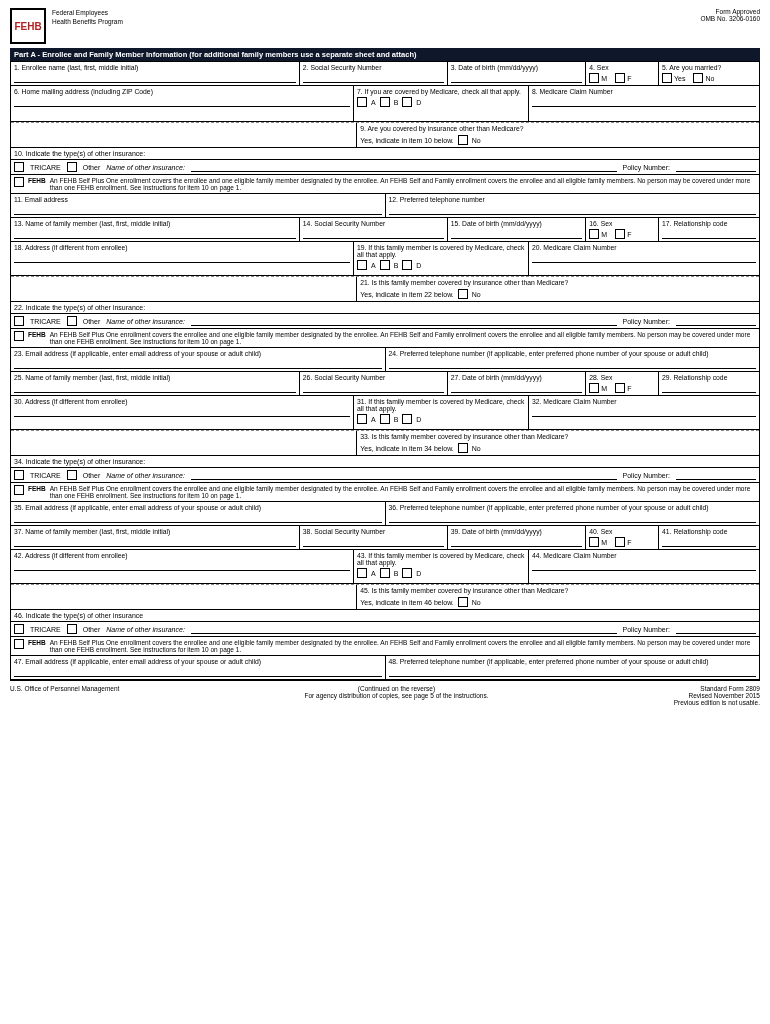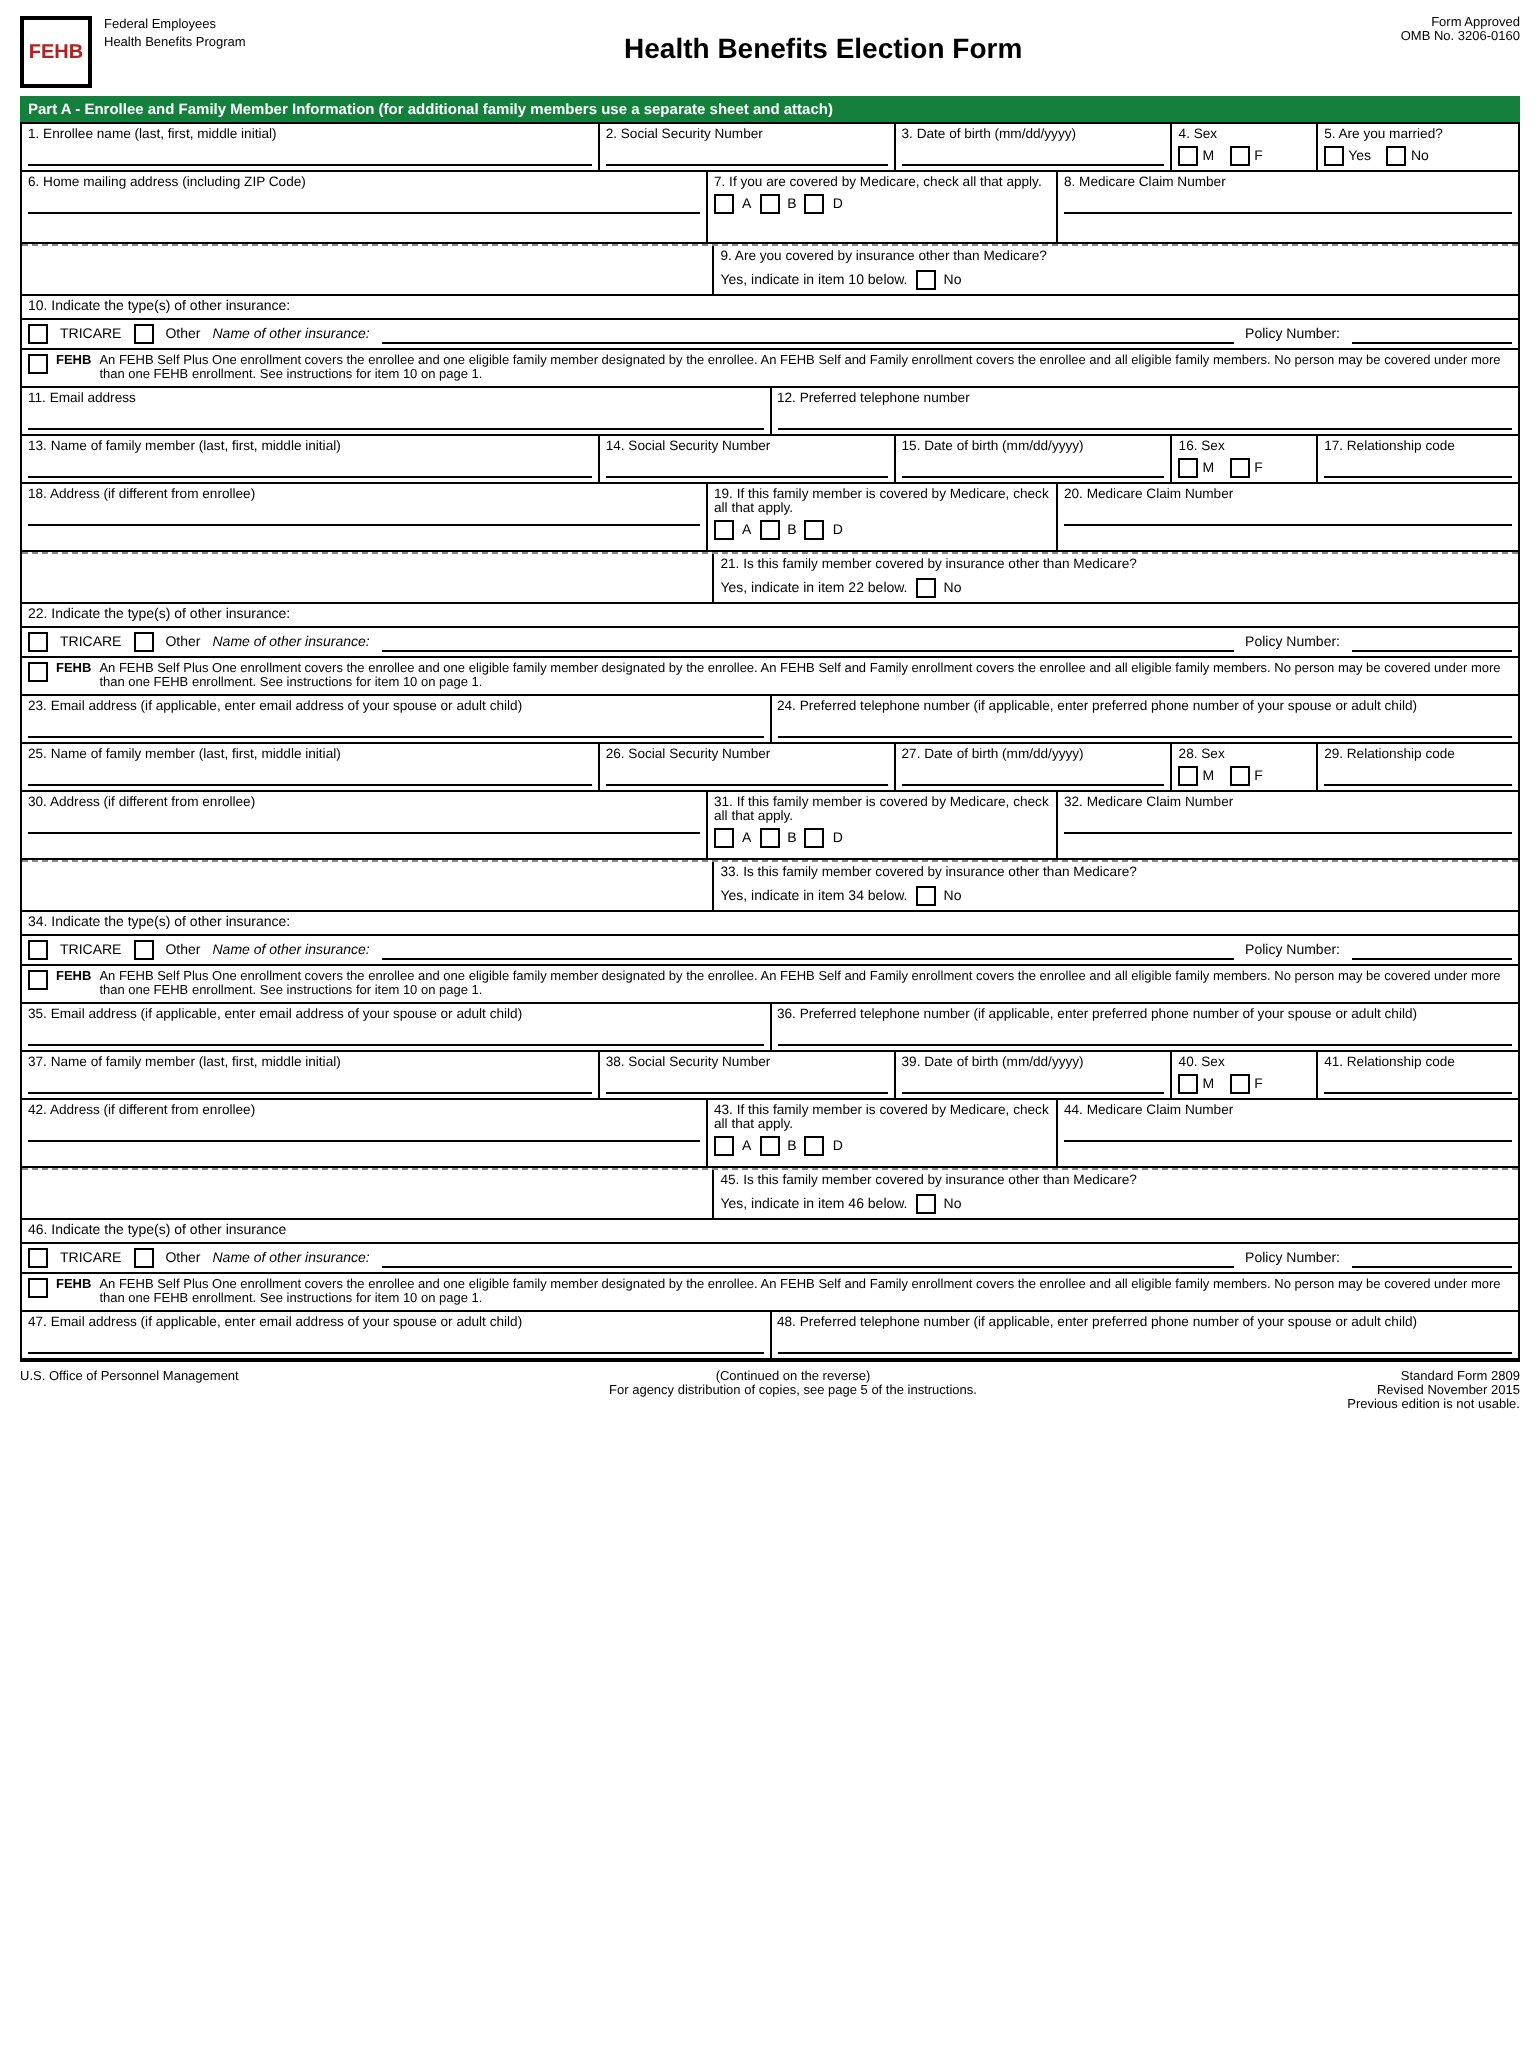--- a/index.html
+++ b/index.html
@@ -51,21 +51,21 @@
       font-size: 14px;
       font-weight: bold;
       padding-top: 8px;
     }
     .form-approved {
       font-size: 6.5px;
       text-align: right;
     }
     
     .part-a-banner {
-      background: #15803d;
+      background: #0f172a;
       color: #fff;
       font-size: 7.5px;
       padding: 2px 4px;
       margin-bottom: 0;
       font-weight: bold;
     }
     .cell-label {
       font-size: 6.8px;
       color: #000;
     }
@@ -135,21 +135,20 @@
   <div class="header-area">
     <div class="logo-area">
       <div class="logo-box">
         <span style="font-size:10px; font-weight:bold; color:#b22222;">FEHB</span>
       </div>
       <div>
         <div class="logo-text">Federal Employees</div>
         <div class="logo-text">Health Benefits Program</div>
       </div>
     </div>
-    <div class="form-title">Health Benefits Election Form</div>
     <div class="form-approved">
       <div>Form Approved</div>
       <div>OMB No. 3206-0160</div>
     </div>
   </div>
 
   <div class="part-a-banner">Part A - Enrollee and Family Member Information (for additional family members use a separate sheet and attach)</div>
 
   <div class="form-wrapper">
 

